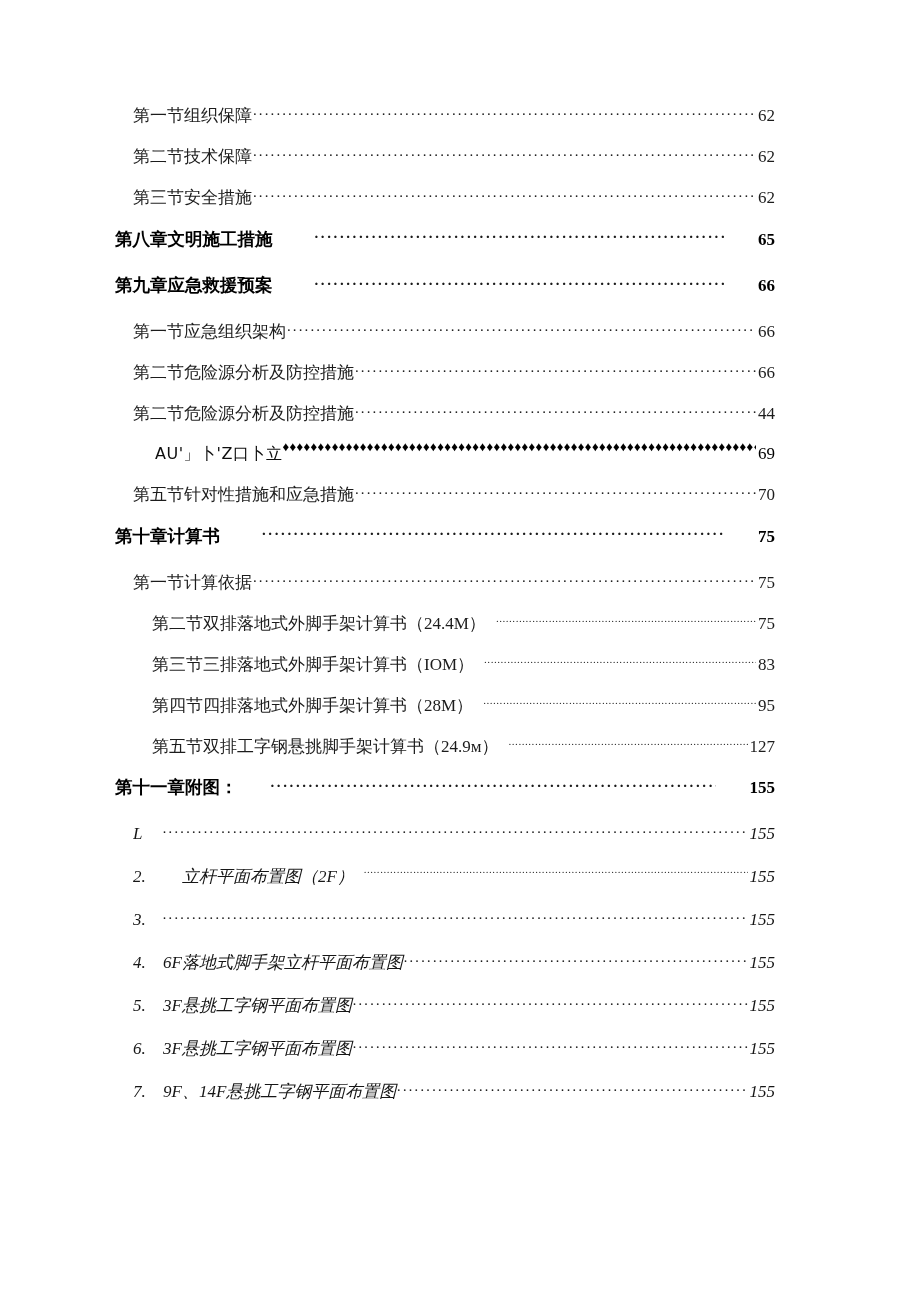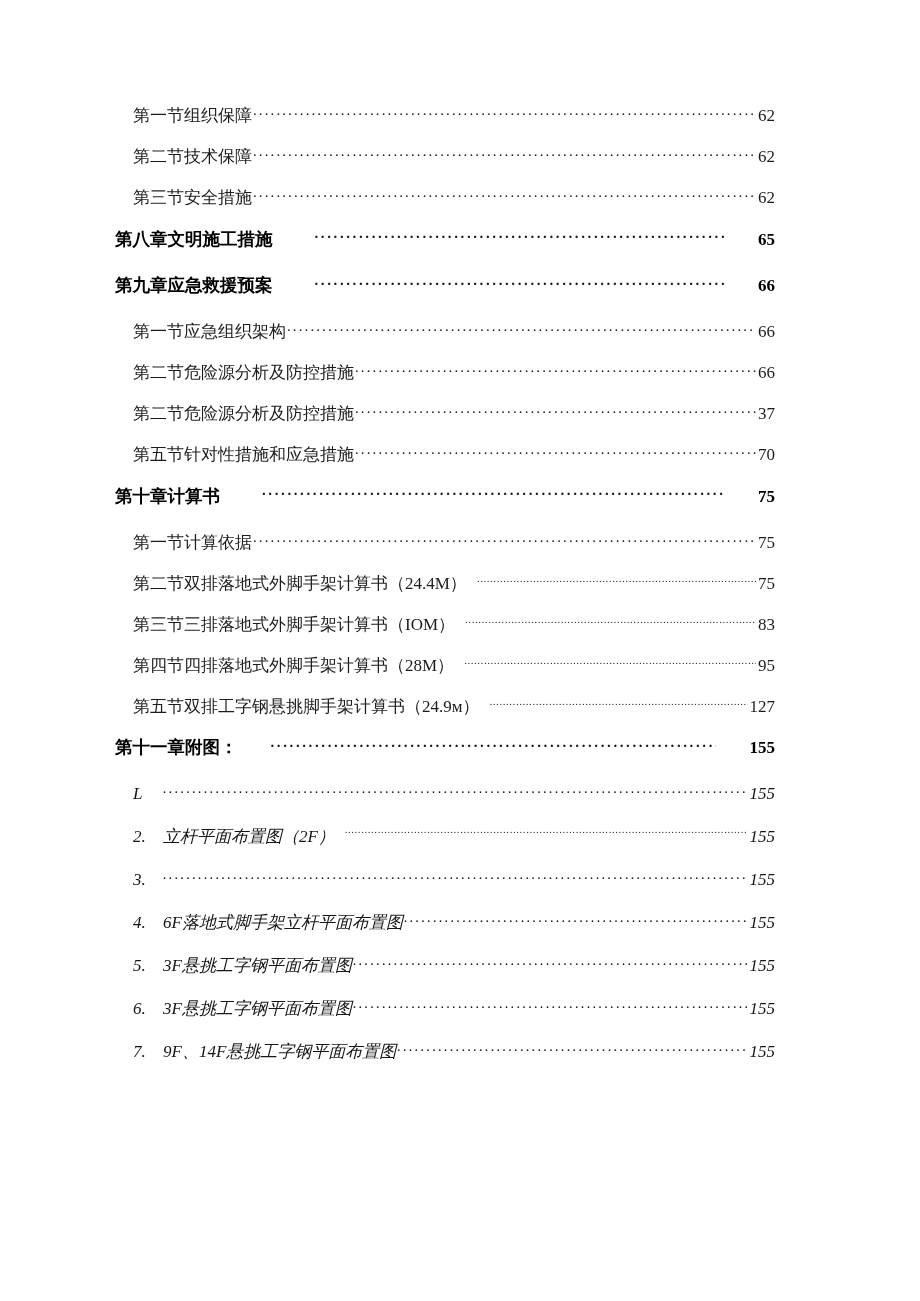--- a/index.html
+++ b/index.html
@@ -128,21 +128,21 @@
     left: 0;
     top: -3px;
     font-size: 13px;
     letter-spacing: 0.4px;
     line-height: 1em;
     color: #000;
   }
   .garbled .toc-page { font-size: 17px; }
 
   
-  .fine .toc-title { padding-right: 10px; }
+  .fine .toc-title { padding-right: 10px; margin-left: 19px; }
   .fine .toc-leader::after {
     font-size: 11px;
     letter-spacing: 0.55px;
     top: 1px;
     color: #2a2a2a;
   }
 
   
   .appx {
     margin-left: 18px;
@@ -205,23 +205,28 @@
 
   <div class="toc-row lvl2">
     <span class="toc-title">第二节危险源分析及防控措施</span>
     <span class="toc-leader"></span>
     <span class="toc-page">66</span>
   </div>
 
   <div class="toc-row lvl2">
     <span class="toc-title">第二节危险源分析及防控措施</span>
     <span class="toc-leader"></span>
-    <span class="toc-page">37</span>
-  </div>
-
+    <span class="toc-page">44</span>
+  </div>
+
+  <div class="toc-row garbled">
+    <span class="mojibake">AU'」卜'Z口卜立</span>
+    <span class="diamond-leader"></span>
+    <span class="toc-page">69</span>
+  </div>
 
   <div class="toc-row lvl2">
     <span class="toc-title">第五节针对性措施和应急措施</span>
     <span class="toc-leader"></span>
     <span class="toc-page">70</span>
   </div>
 
   <div class="toc-row lvl1 gap">
     <span class="toc-title">第十章计算书</span>
     <span class="toc-leader"></span>

